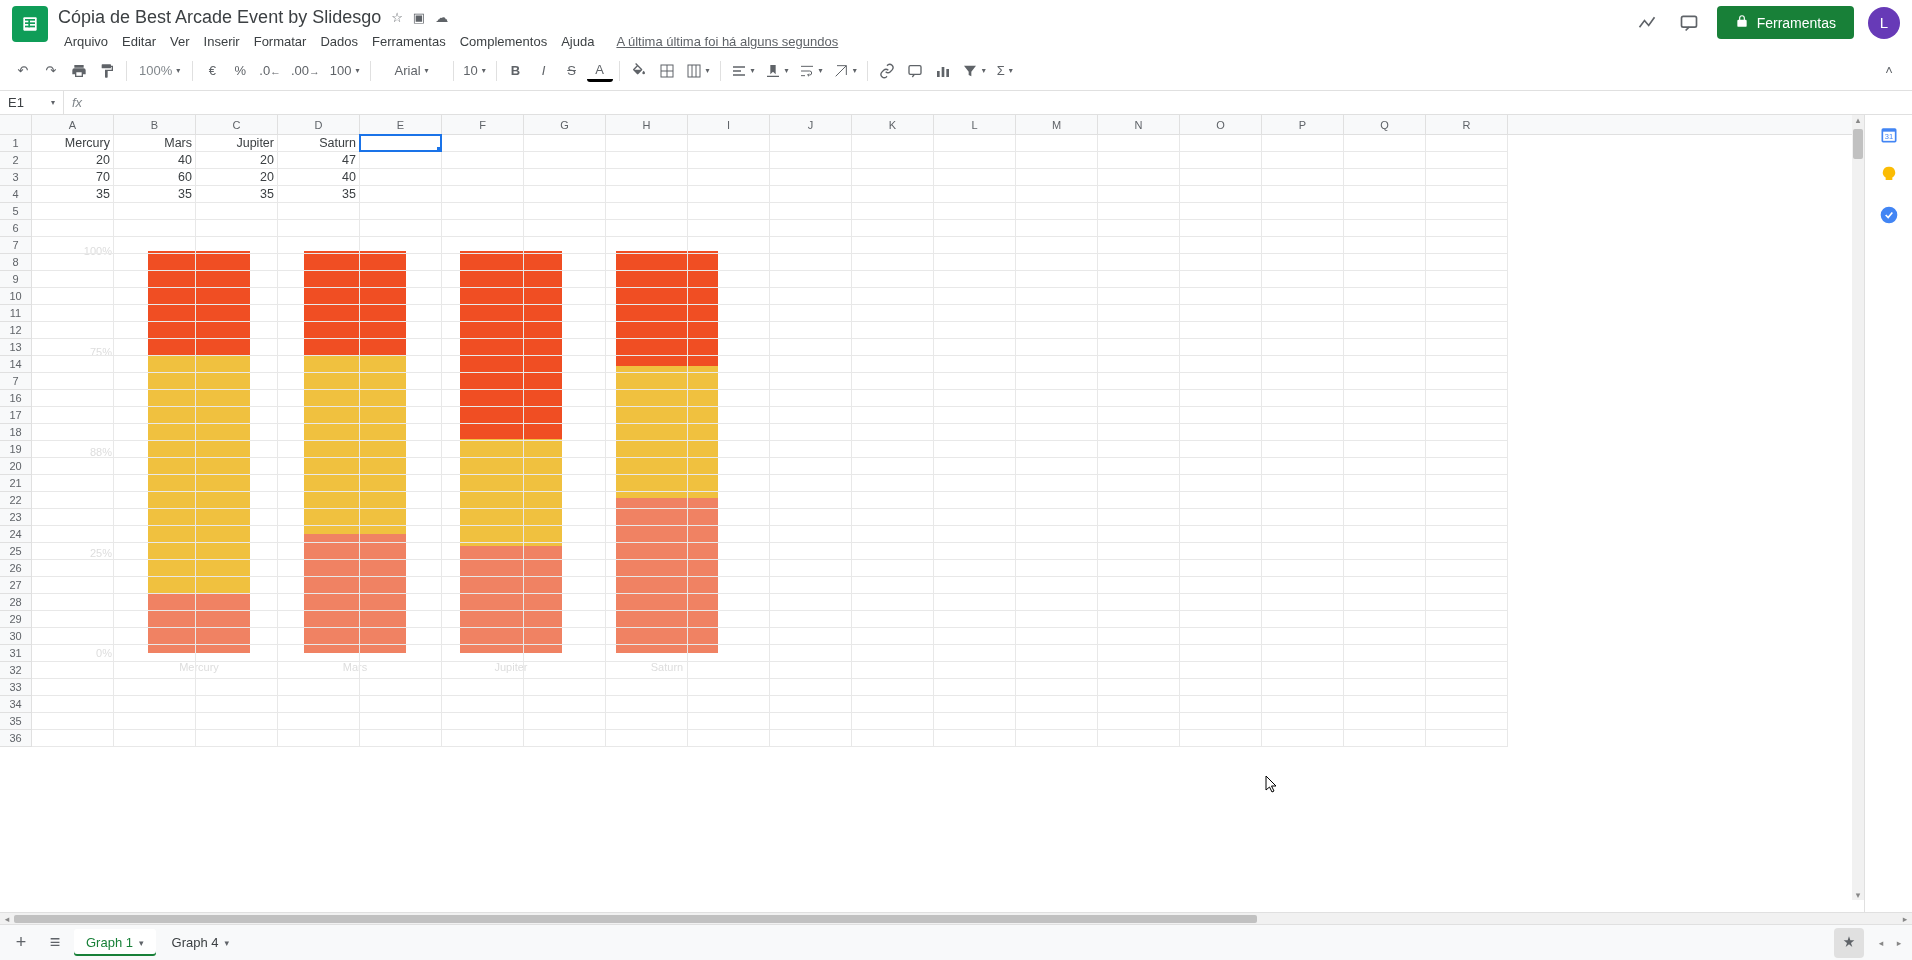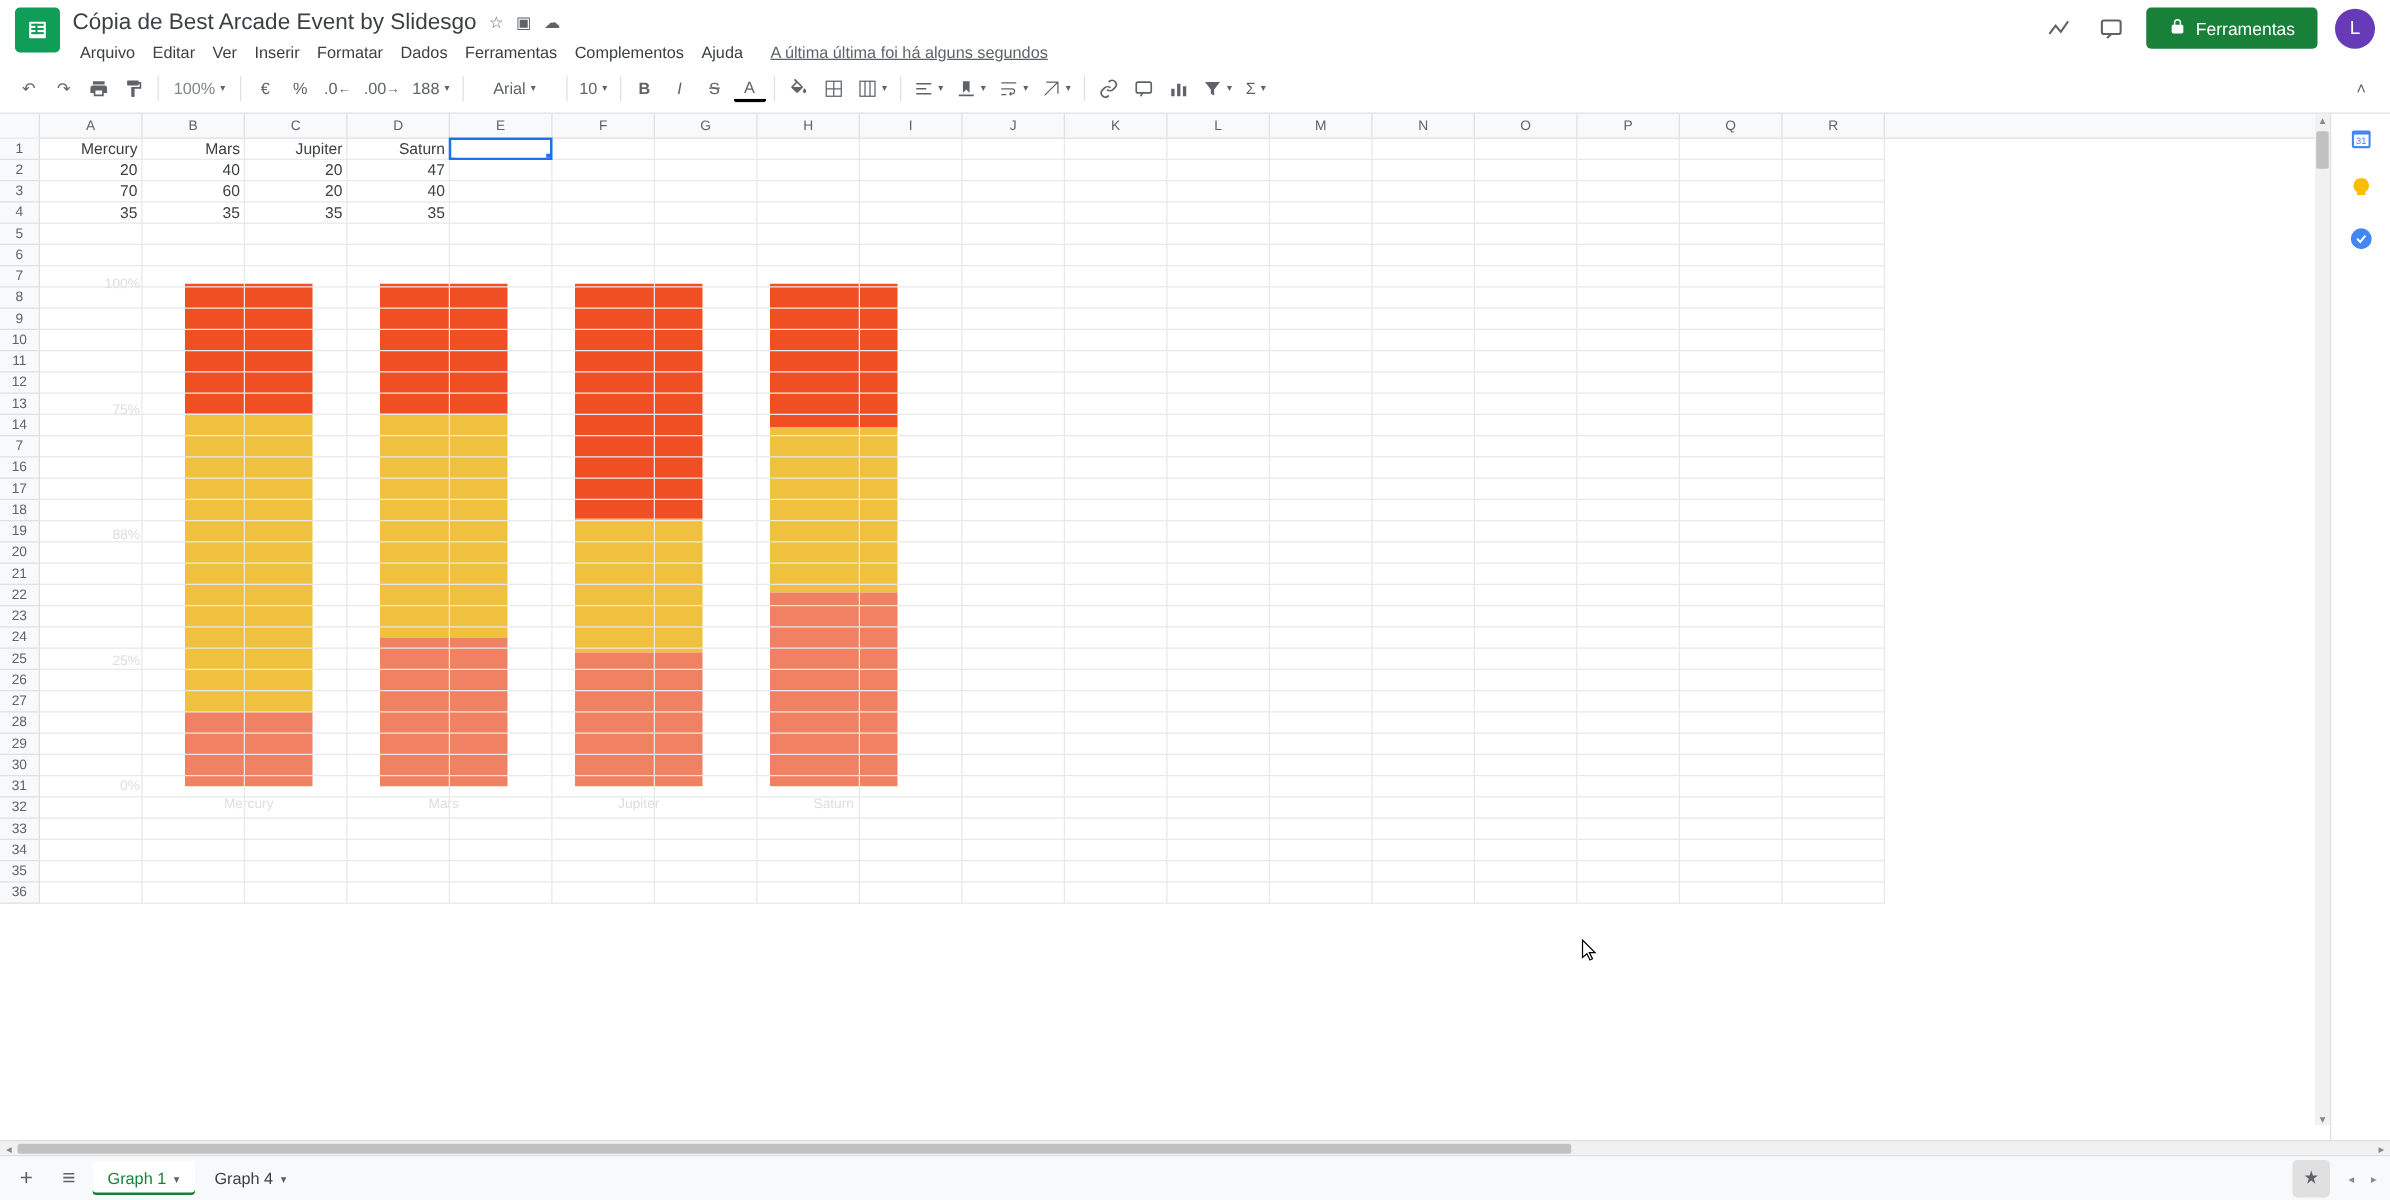--- a/index.html
+++ b/index.html
@@ -168,21 +168,21 @@
           <path d="M18 4V3a1 1 0 00-1-1H5a1 1 0 00-1 1v4a1 1 0 001 1h12a1 1 0 001-1V6h1v4H9v11a1 1 0 001 1h2a1 1 0 001-1v-9h8V4h-3z"></path>
         </svg>
     </div>
     <div class="tb-sep"></div>
     <div class="tb-btn zoom-box tb-dd">100%</div>
     <div class="tb-sep"></div>
     <div class="tb-btn">€</div>
     <div class="tb-btn">%</div>
     <div class="tb-btn">.0<sub>←</sub></div>
     <div class="tb-btn">.00<sub>→</sub></div>
-    <div class="tb-btn tb-dd">188</div>
+    <div class="tb-btn tb-dd">100</div>
     <div class="tb-sep"></div>
     <div class="tb-btn font-box tb-dd">Arial</div>
     <div class="tb-sep"></div>
     <div class="tb-btn size-box tb-dd">10</div>
     <div class="tb-sep"></div>
     <div class="tb-btn">
         <b>B</b>
       </div>
     <div class="tb-btn">
         <i>I</i>
@@ -251,20 +251,25 @@
     </div>
     <div class="tb-btn tb-dd">
       <svg width="16" height="16" viewBox="0 0 24 24" fill="#5f6368">
           <path d="M3 4h18l-7 9v7l-4-2v-5L3 4z"></path>
         </svg>
     </div>
     <div class="tb-btn tb-dd">Σ</div>
     <div class="tb-btn toolbar-right">˄</div>
   </div>
 
+  <div class="formula-bar">
+    <div class="name-box">E1</div>
+    <div class="fx-label">fx</div>
+    <input class="fx-input" value="" style="">
+  </div>
 
   <div class="main">
     <div class="grid-wrap">
       <div class="col-headers" id="col-headers">
           <div class="corner"></div>
           <div class="col-h">A</div>
           <div class="col-h">B</div>
           <div class="col-h">C</div>
           <div class="col-h">D</div>
           <div class="col-h">E</div>

